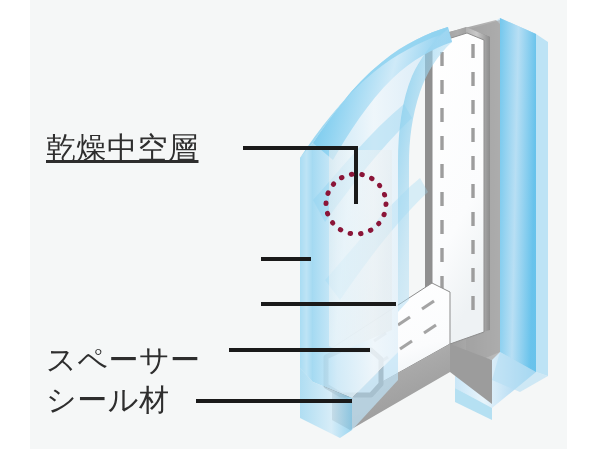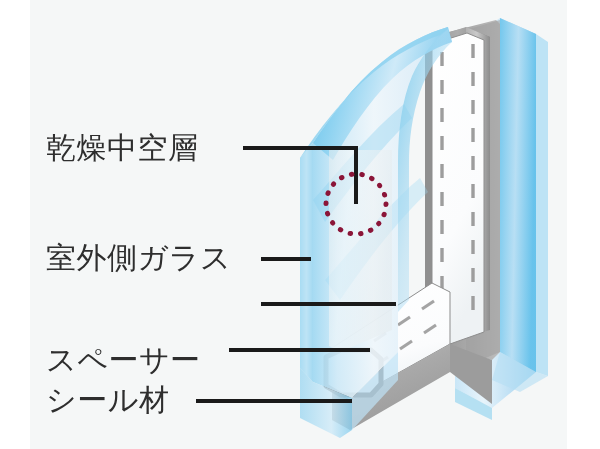--- a/index.html
+++ b/index.html
@@ -32,21 +32,21 @@
   }
   .label {
     position: absolute;
     white-space: nowrap;
     color: #2e2e2e;
     font-family: "Liberation Serif", "DejaVu Serif", serif;
     font-size: 30px;
     line-height: 30px;
     letter-spacing: 0.5px;
   }
-  #lbl-0 { left: 46px;  top: 133px; }
+  #lbl-0 { left: 46px;  top: 133px; text-decoration: underline; }
   #lbl-1 { left: 46px;  top: 243px; }
   #lbl-2 { left: 46px;  top: 287px; }
   #lbl-3 { left: 46px;  top: 345px; }
   #lbl-4 { left: 46px;  top: 385px; }
 </style>
 </head>
 <body>
 
 <div id="stage">
 
@@ -277,20 +277,19 @@
       <line x1="196" y1="401" x2="352" y2="401"></line>
     </g>
 
     <g>
       <circle cx="356" cy="204" r="30" fill="none" stroke="#8b1538" stroke-width="5" stroke-linecap="round" stroke-dasharray="0.5 10"></circle>
     </g>
   </svg>
 
   <div class="label" id="lbl-0">乾燥中空層</div>
 
-  <div class="label" id="lbl-1">室外側ガラス</div>
 
 
   <div class="label" id="lbl-3">スペーサー</div>
 
   <div class="label" id="lbl-4">シール材</div>
 
 </div>
 
 </body></html>

